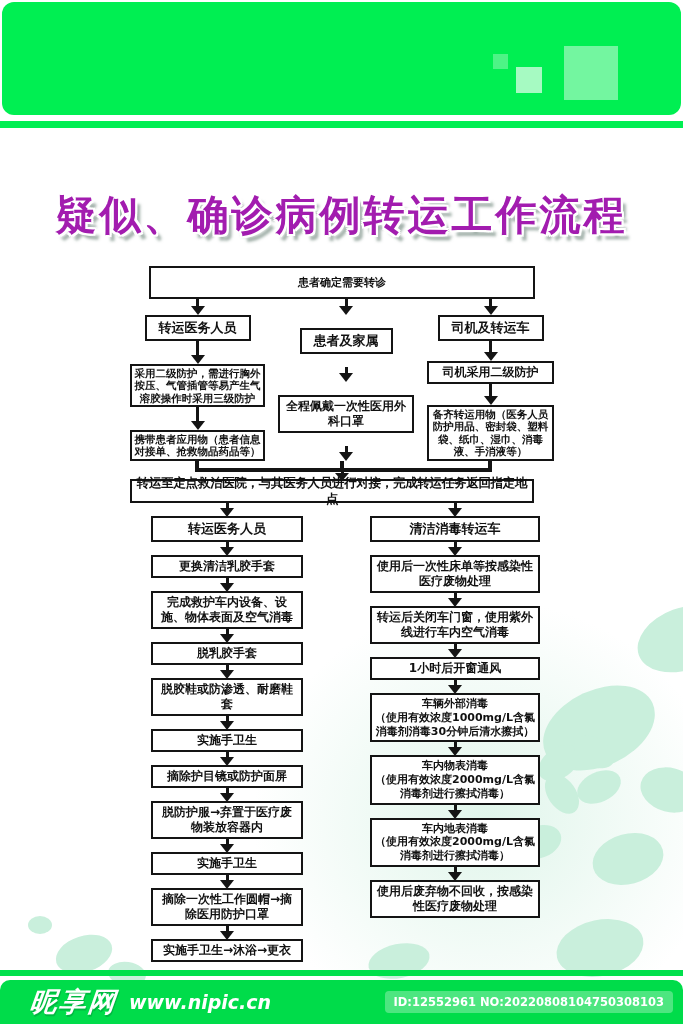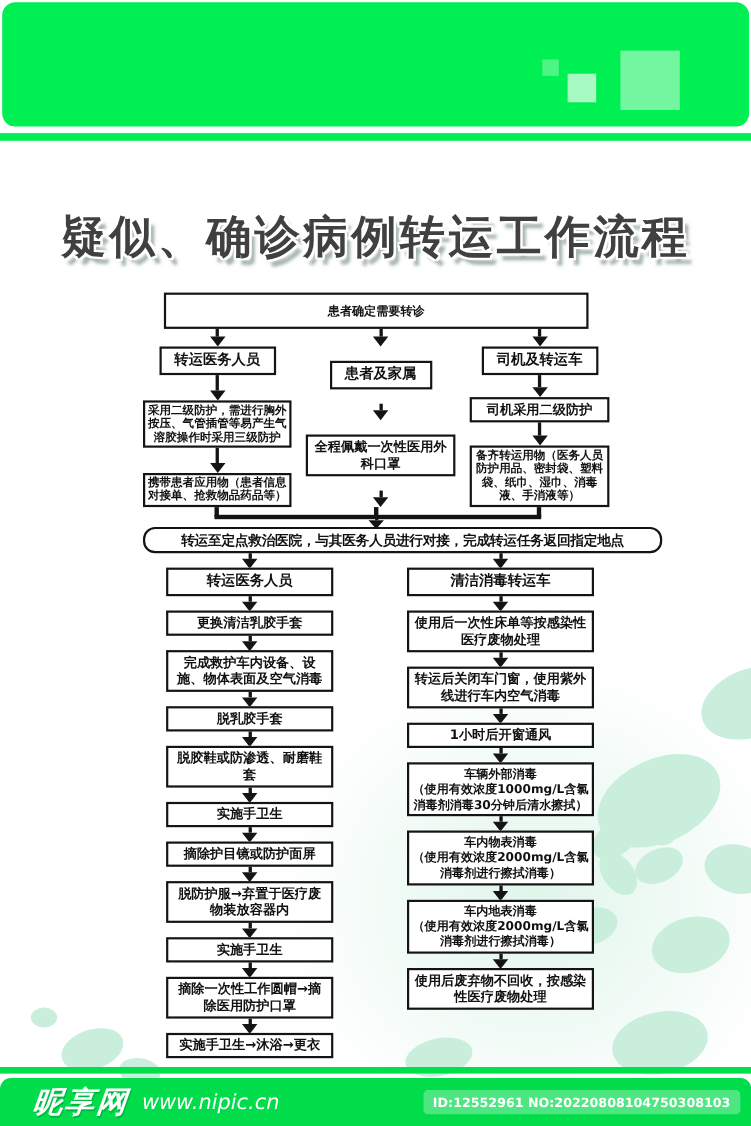--- a/index.html
+++ b/index.html
@@ -9,21 +9,21 @@
   
   .header-bar{position:absolute;left:2px;top:2px;width:679px;height:113px;background:#00ef52;border-radius:12px;z-index:3;}
   .sq{position:absolute;}
   .sq1{left:491px;top:52px;width:15px;height:15px;background:rgba(255,255,255,0.30);}
   .sq2{left:514px;top:65px;width:26px;height:26px;background:rgba(255,255,255,0.65);}
   .sq3{left:562px;top:44px;width:54px;height:54px;background:rgba(255,255,255,0.45);}
   .header-stripe{position:absolute;left:0;top:121px;width:683px;height:7px;background:#00ef52;z-index:3;}
 
   
   .title{position:absolute;left:0;top:188px;width:683px;text-align:center;z-index:2;
-    font-size:41px;font-weight:bold;letter-spacing:3px;color:#404040;
+    font-size:41px;font-weight:bold;letter-spacing:3px;color:#a21caf;
     text-shadow:
       -2px -2px 0 #fff, 2px -2px 0 #fff, -2px 2px 0 #fff, 2px 2px 0 #fff,
       -2px 0 0 #fff, 2px 0 0 #fff, 0 -2px 0 #fff, 0 2px 0 #fff,
       5px 6px 3px rgba(130,150,140,0.75);}
 
   
   .tint{position:absolute;right:-40px;top:600px;width:470px;height:440px;z-index:0;
     background:radial-gradient(closest-side,rgba(208,240,224,0.65),rgba(255,255,255,0));}
   .blob{position:absolute;background:#c9efdc;border-radius:50%;z-index:1;}
   .b1{left:540px;top:690px;width:118px;height:76px;transform:rotate(-25deg);}
@@ -42,21 +42,21 @@
   .b12{left:28px;top:916px;width:24px;height:18px;}
   .b13{left:488px;top:712px;width:26px;height:20px;transform:rotate(-30deg);opacity:.8;}
 
   
   .flow{position:absolute;left:130px;top:266px;width:424px;z-index:2;}
   .box{box-sizing:border-box;background:#fff;border:2px solid #141414;color:#111;
     font-weight:bold;font-size:12px;line-height:1.25;text-align:center;
     display:flex;align-items:center;justify-content:center;
     padding:2px 3px;white-space:pre-line;}
   .start{width:386px;height:33px;margin:0 auto;font-size:11px;}
-  .wide{width:472px;height:24px;font-size:12.5px;letter-spacing:-0.3px;padding:1px 1px;border-radius:11px;}
+  .wide{width:404px;height:24px;font-size:12.5px;letter-spacing:-0.3px;padding:1px 1px;}
   .hdr{font-size:13px;padding:2px 12px;height:26px;}
   .sm{font-size:11px;}
   .xs{font-size:10.5px;line-height:1.2;padding:1px 2px;}
 
   .arr{display:flex;flex-direction:column;align-items:center;width:16px;flex:0 0 auto;}
   .arr.grow{flex:1 1 aupx;flex-grow:1;}
   .arr .line{width:3px;background:#141414;flex:1;min-height:5px;}
   .arr .head{width:0;height:0;border-left:7px solid transparent;border-right:7px solid transparent;border-top:9px solid #141414;}
   .fix13{height:13px;}
   .fix16{height:16px;}
@@ -83,21 +83,21 @@
   .bcolR{left:240px;width:170px;}
   .bcol .box{width:100%;}
   .bcol .hdr{width:100%;}
 
   
   .footer-stripe{position:absolute;left:0;top:970px;width:683px;height:6px;background:#00e04c;z-index:3;}
   .footer{position:absolute;left:0;top:980px;width:683px;height:44px;background:#00dc4a;
     border-radius:10px 10px 0 0;z-index:4;display:flex;align-items:center;}
   .logo-zh{font-size:27px;font-weight:900;font-style:italic;color:#ffffff;margin-left:30px;
     letter-spacing:2px;transform:skewX(-6deg);text-shadow:1px 2px 0 rgba(0,120,50,0.35);}
-  .logo-url{font-size:19px;font-weight:normal;font-style:italic;color:#ffffff;margin-left:12px;}
+  .logo-url{font-size:19px;font-weight:bold;font-style:italic;color:#ffffff;margin-left:12px;}
   .id-badge{margin-left:auto;margin-right:10px;background:rgba(255,255,255,0.30);color:#ffffff;
     font-size:11.5px;font-weight:bold;padding:4px 9px;border-radius:4px;}
 </style>
 </head>
 <body>
 
 <div class="page">
 
   <div class="header-bar">
     <div class="sq sq1"></div>

